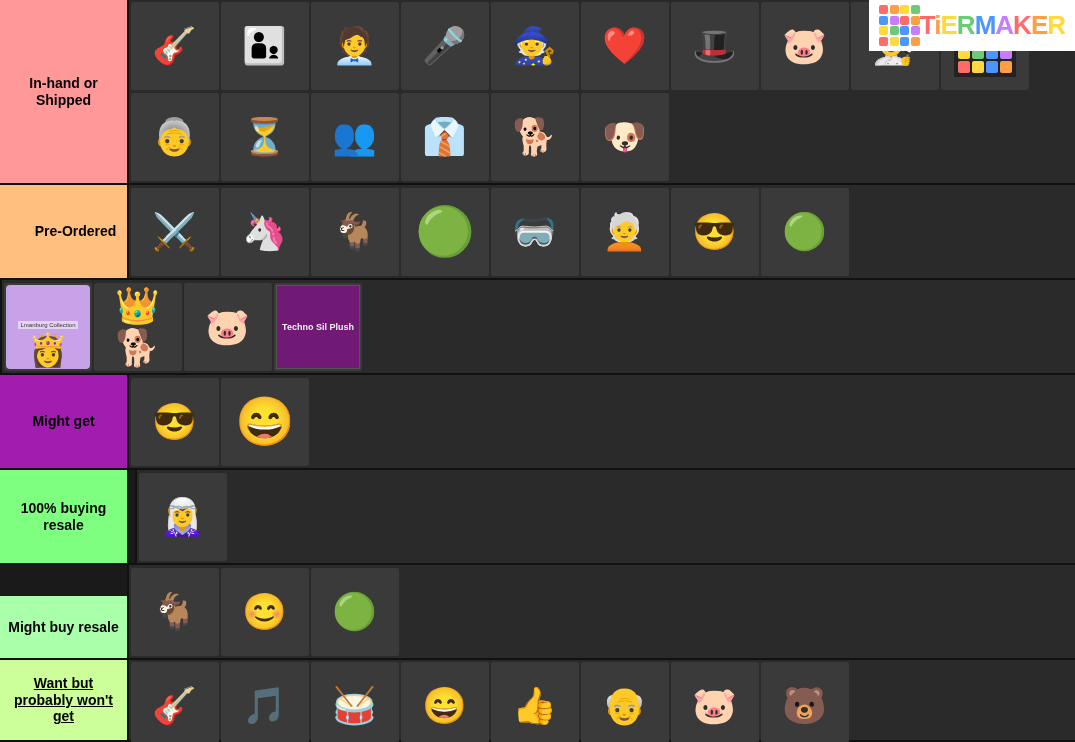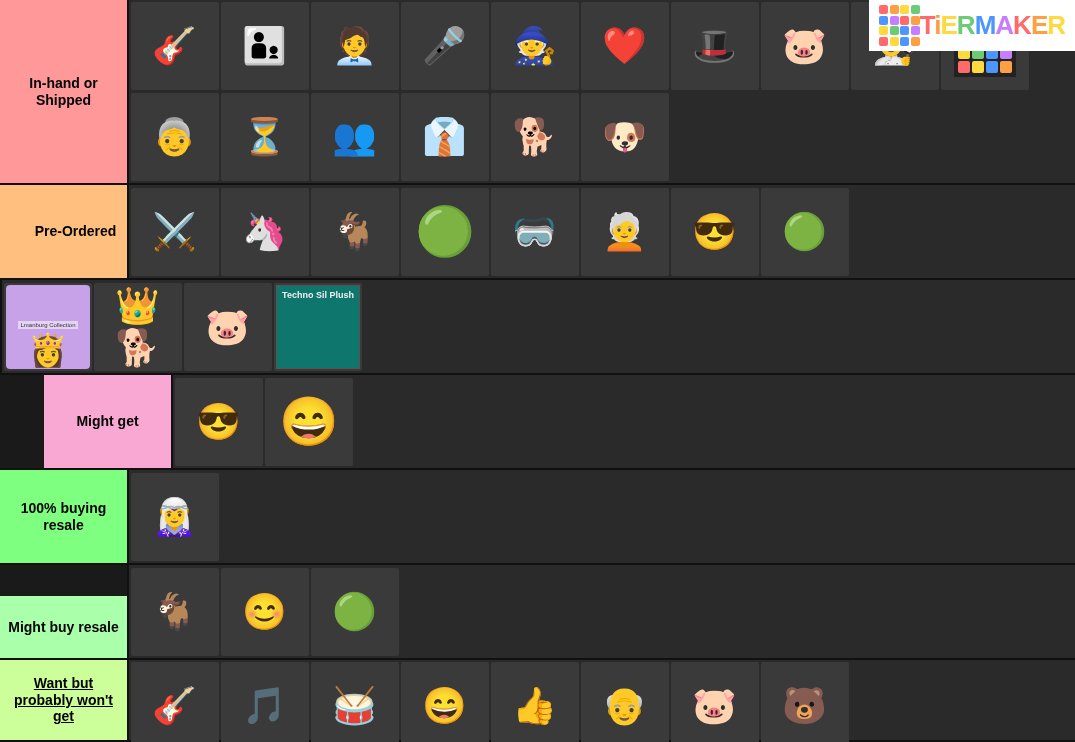--- a/index.html
+++ b/index.html
@@ -56,48 +56,48 @@
       border-radius: 2px;
       font-size: 10px;
       color: #ccc;
       text-align: center;
       padding: 2px;
     }
     
     .tier-pink { background-color: #ff9999; }
     .tier-orange { background-color: #ffbf7f; padding-left: 28px; }
     .tier-yellow { background-color: #ffff7f; }
-    .tier-yellow-green { background-color: #f9a8d4; margin-left: 44px; }
+    .tier-yellow-green { background-color: #a21caf; }
     .tier-green { background-color: #7fff7f; }
     .tier-light-green { background-color: #aaffaa; margin-top: 31px; }
     .tier-lime { background-color: #ccff99; text-decoration: underline; }
 
     
     .fig {
       width: 84px;
       height: 84px;
       border-radius: 3px;
       display: flex;
       align-items: center;
       justify-content: center;
       font-size: 36px;
       background: transparent;
     }
     .techno-plush-box {
-      background: #0f766e;
+      background: #701a75;
       color: #eee;
       font-size: 9px;
       text-align: center;
       padding: 4px;
       width: 84px;
       height: 84px;
       display: flex;
       flex-direction: column;
       align-items: center;
-      justify-content: flex-start;
+      justify-content: center;
       border: 1px solid #555;
     }
   </style>
 </head>
 <body>
 
 <div class="tier-list">
 
   <div class="tier-row" style="min-height:185px; max-height:185px; position:relative;">
     <div class="tier-label tier-pink">In-hand or
@@ -255,21 +255,21 @@
     <div class="tier-items">
       <div class="tier-item">
           <span class="fig">😎</span>
         </div>
       <div class="tier-item">
           <span class="fig" style="font-size:48px;">😄</span>
         </div>
     </div>
   </div>
 
-  <div class="tier-row" style="min-height:95px;max-height:95px;">
+  <div class="tier-row" style="min-height:95px;max-height:95px;gap:8px;">
     <div class="tier-label tier-green">100% buying
 resale</div>
     <div class="tier-items">
       <div class="tier-item">
           <span class="fig">🧝‍♀️</span>
         </div>
     </div>
   </div>
 
   <div class="tier-row" style="min-height:95px;max-height:95px;">

